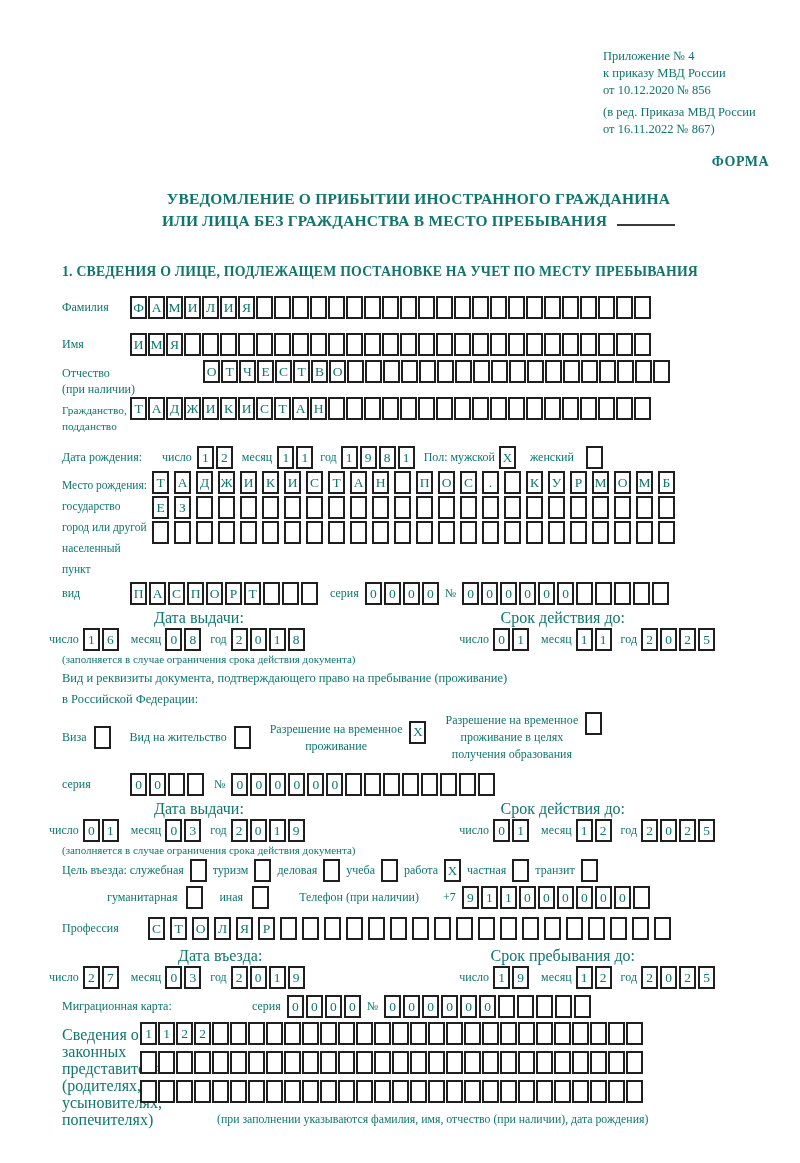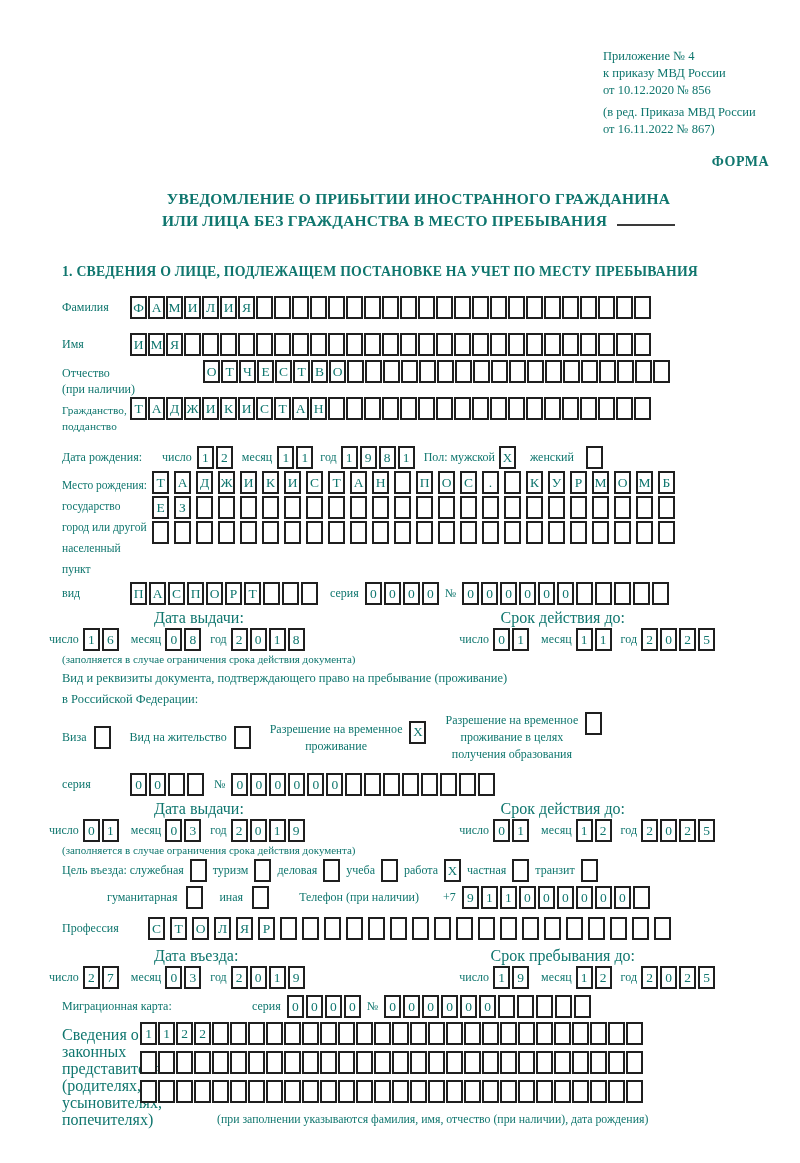--- a/index.html
+++ b/index.html
@@ -561,21 +561,21 @@
         <span class="cell"></span>
         <span class="cell"></span>
         <span class="cell"></span>
         <span class="cell"></span>
         <span class="cell"></span>
         <span class="cell"></span>
       </span>
   </div>
 
   <div class="dates-head" style="margin-top:7px">
-    <span style="margin-left:92px">Дата въезда:</span>
+    <span style="margin-left:116px">Дата въезда:</span>
     <span class="mlA" style="margin-right:140px">Срок пребывания до:</span>
   </div>
   <div class="row" style="margin-top:1px;margin-left:-13px">
     <div class="dg">
       <span class="lbl">число</span>
         <span class="cells g2">
           <span class="cell">2</span>
           <span class="cell">7</span>
         </span>
       <span class="lbl" style="margin-left:8px">месяц</span>

